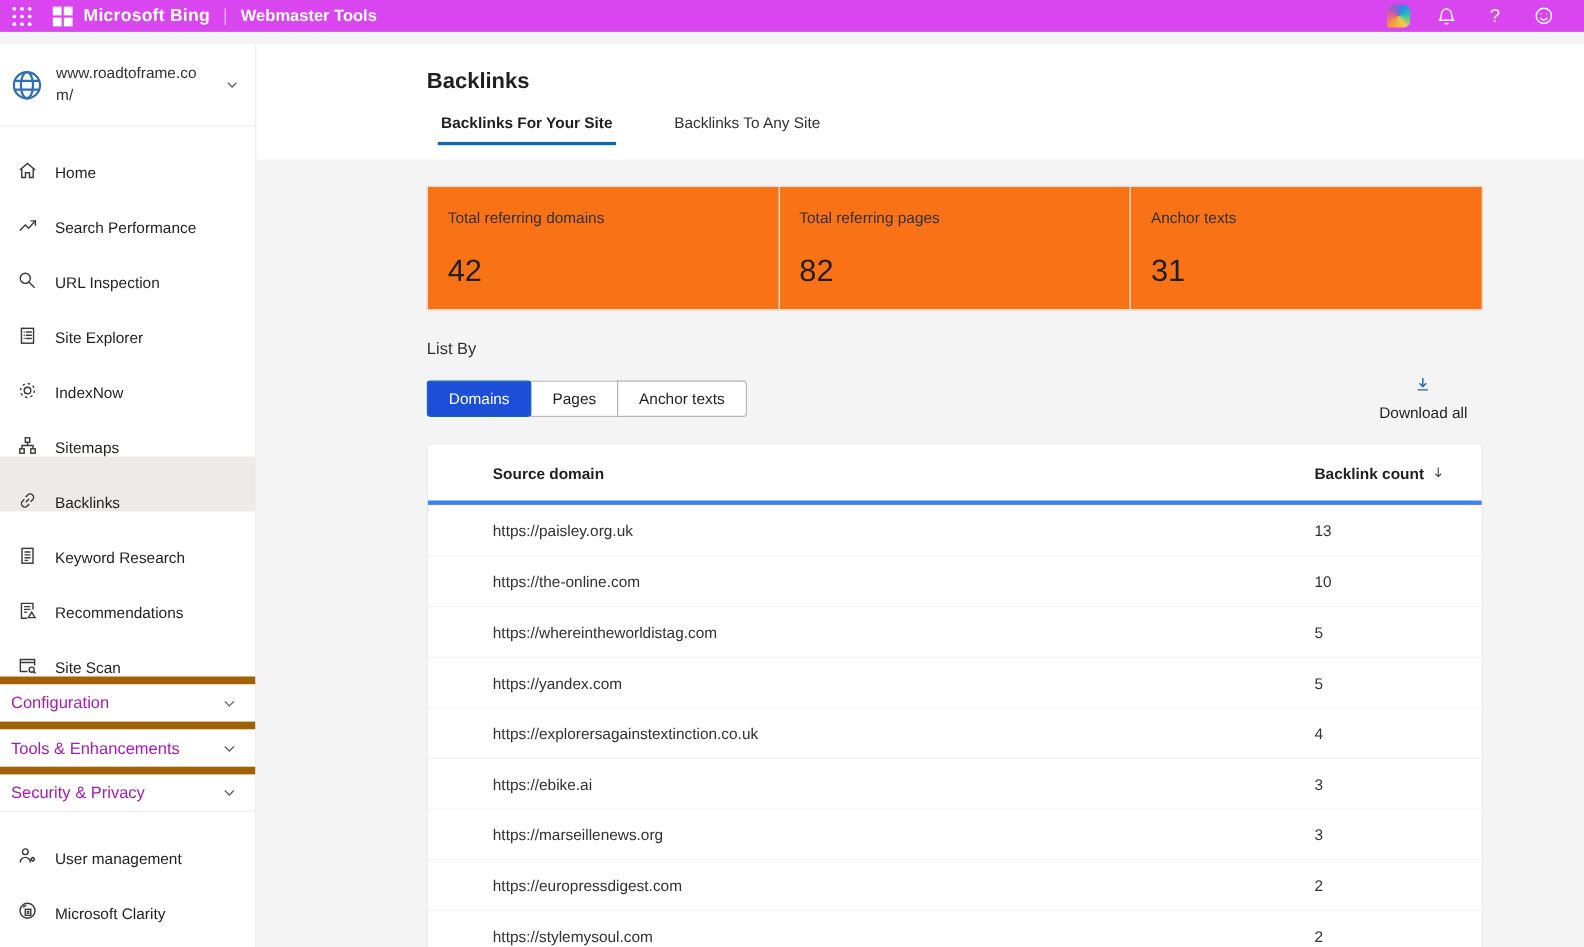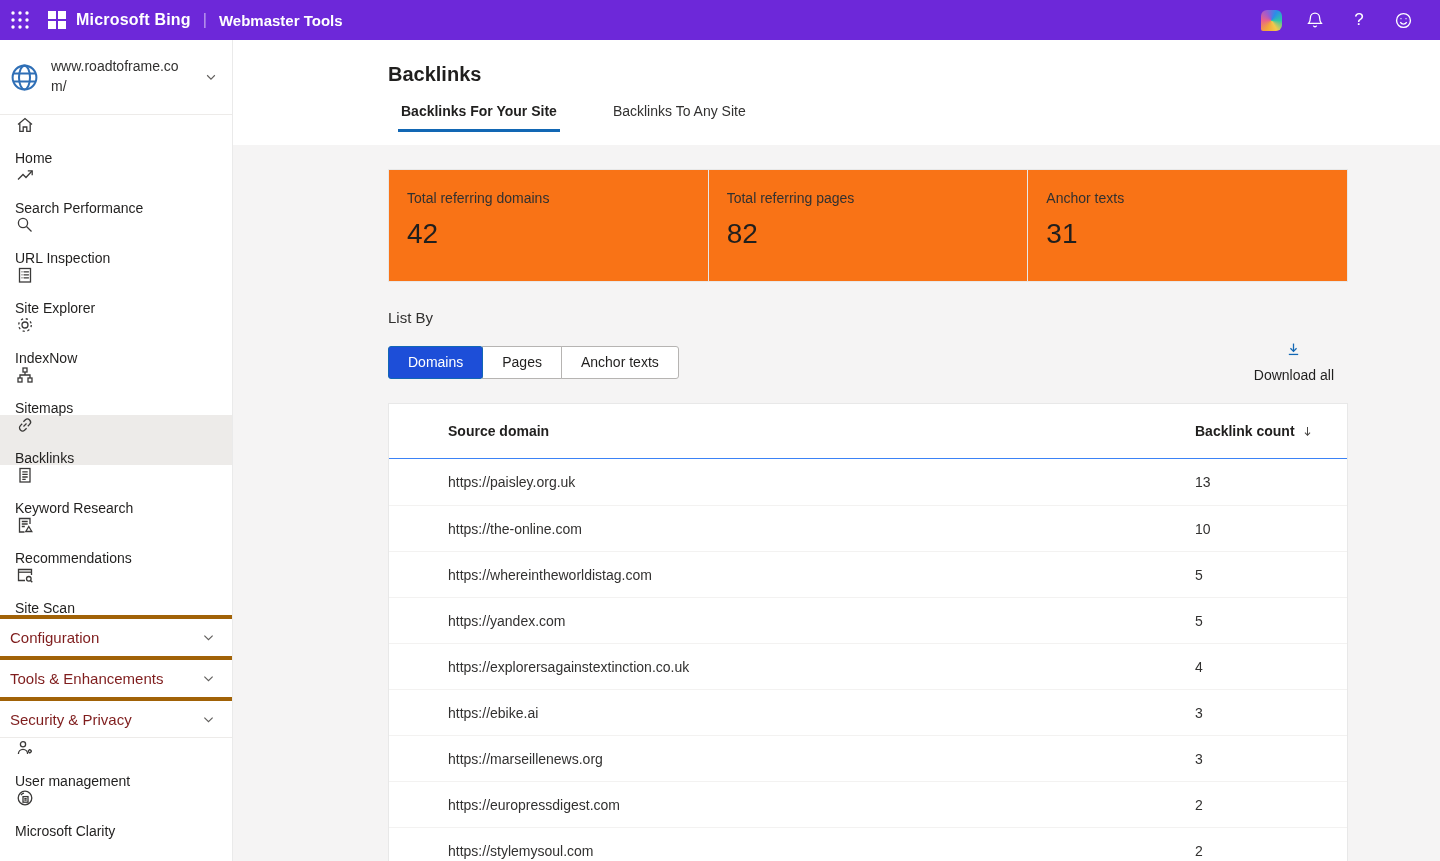--- a/index.html
+++ b/index.html
@@ -1,74 +1,74 @@
 <!DOCTYPE html>
 <html><head>
 <meta charset="utf-8">
 <style>
   * { box-sizing: border-box; margin: 0; padding: 0; }
   html, body { width: 1440px; height: 861px; overflow: hidden; }
   body { font-family: "Liberation Sans", sans-serif; background: #f5f4f4; color: #201f1e; }
   svg { display: block; }
 
   
-  .topbar { position: fixed; top: 0; left: 0; right: 0; height: 40px; background: #6d28d9; display: flex; align-items: center; color: #fff; z-index: 30; }
+  .topbar { position: fixed; top: 0; left: 0; right: 0; height: 29px; background: #d946ef; display: flex; align-items: center; color: #fff; z-index: 30; }
   .waffle { width: 40px; height: 40px; display: flex; align-items: center; justify-content: center; cursor: pointer; }
   .brand-link { display: flex; align-items: center; margin-left: 8px; cursor: pointer; }
   .ms-logo { display: grid; grid-template-columns: 8px 8px; grid-template-rows: 8px 8px; gap: 2px; margin-right: 10px; }
   .ms-logo span { background: #fff; }
   .brand-name { font-size: 16px; font-weight: 700; letter-spacing: .2px; }
   .brand-sep { margin: 0 12px; color: rgba(255,255,255,.55); font-weight: 300; font-size: 16px; }
   .product-name { font-size: 15px; font-weight: 700; }
   .topbar-right { margin-left: auto; display: flex; align-items: center; gap: 14px; padding-right: 22px; }
   .top-icon { width: 30px; height: 30px; display: flex; align-items: center; justify-content: center; cursor: pointer; }
   .copilot-badge { width: 21px; height: 21px; border-radius: 6px 6px 6px 2px; background: conic-gradient(from 210deg at 50% 50%, #f2a63b, #e8618c, #9b5bd2, #2a8de9, #30c5a8, #f2c94c, #f2a63b); }
   .help-glyph { font-size: 17px; font-weight: 400; color: #fff; }
 
   
   .sidebar { position: fixed; top: 40px; left: 0; bottom: 0; width: 233px; background: #fff; border-right: 1px solid #eaeaea; z-index: 20; }
   .site-selector { display: flex; align-items: center; gap: 12px; padding: 12px 14px 12px 10px; min-height: 75px; border-bottom: 1px solid #edebe9; cursor: pointer; }
   .site-url { font-size: 14px; color: #323130; line-height: 1.4; width: 140px; word-break: break-all; }
   .site-chevron { margin-left: auto; color: #605e5c; }
-  .nav-item { height: 50px; display: flex; align-items: flex-start; gap: 15px; padding-left: 15px; font-size: 14px; color: #201f1e; cursor: pointer; flex-direction: column; }
+  .nav-item { height: 50px; display: flex; align-items: flex-end; gap: 15px; padding-left: 15px; font-size: 14px; color: #201f1e; cursor: pointer; }
   .nav-item .nicon { width: 20px; height: 20px; color: #3b3a39; flex: 0 0 20px; }
   .nav-item.selected { background: #edebe9; }
-  .section-item { height: 41px; display: flex; align-items: center; justify-content: space-between; padding: 0 16px 0 10px; font-size: 15px; color: #7f1d1d; border-top: 4px solid #a16207; cursor: pointer; }
+  .section-item { height: 41px; display: flex; align-items: center; justify-content: space-between; padding: 0 16px 0 10px; font-size: 15px; color: #a21caf; border-top: 7px solid #a16207; cursor: pointer; }
   .section-item.last { border-bottom: 1px solid #edebe9; }
   .section-item .chev { color: #605e5c; }
 
   
   .main { position: fixed; top: 40px; left: 233px; right: 0; bottom: 0; background: #f5f4f4; }
   .main-header { background: #fff; height: 105px; padding-left: 155px; }
   .page-title { padding-top: 23px; font-size: 20px; font-weight: 600; color: #201f1e; }
   .tabs { display: flex; gap: 50px; margin-top: 17px; margin-left: 10px; }
   .tab { font-size: 14px; color: #323130; padding: 0 3px 10px 3px; cursor: pointer; border-bottom: 3px solid transparent; }
   .tab.active { font-weight: 700; color: #201f1e; border-bottom-color: #1267b4; }
 
   .content { padding: 24px 92px 0 155px; }
 
   .stats-row { display: flex; }
   .stat-card { flex: 1; background: #f97316; border: 1px solid #e8e8e8; height: 113px; padding: 20px 18px; }
   .stat-card + .stat-card { margin-left: -1px; }
   .stat-label { font-size: 14px; color: #323130; }
-  .stat-value { font-size: 28px; color: #201f1e; margin-top: 12px; }
+  .stat-value { font-size: 28px; color: #201f1e; margin-top: 24px; }
 
   .list-by-label { margin-top: 27px; font-size: 15px; color: #323130; }
   .controls-row { display: flex; align-items: center; margin-top: 15px; }
   .segmented { display: flex; }
   .seg { height: 33px; padding: 0 19px; display: flex; align-items: center; font-size: 14px; background: #fff; border: 1px solid #b6b4b2; color: #201f1e; cursor: pointer; }
   .seg + .seg { margin-left: -1px; }
   .seg.first { border-radius: 3px 0 0 3px; }
   .seg.last { border-radius: 0 3px 3px 0; }
   .seg.active { background: #1d4ed8; border-color: #1267b4; color: #fff; position: relative; z-index: 1; border-radius: 3px; }
   .download-btn { margin-left: auto; display: flex; align-items: center; gap: 9px; font-size: 14px; color: #201f1e; cursor: pointer; padding-right: 14px; flex-direction: column; }
   .download-btn .dlicon { color: #1267b4; }
 
   .table-panel { margin-top: 20px; background: #fff; border: 1px solid #e8e8e8; }
-  .thead { display: grid; grid-template-columns: 1fr 152px; height: 55px; align-items: center; font-size: 14px; font-weight: 700; color: #201f1e; border-bottom: 1px solid #3b82f6; }
+  .thead { display: grid; grid-template-columns: 1fr 152px; height: 55px; align-items: center; font-size: 14px; font-weight: 700; color: #201f1e; border-bottom: 4px solid #3b82f6; }
   .th-domain { padding-left: 59px; }
   .th-count { display: flex; align-items: center; gap: 5px; cursor: pointer; }
   .th-count .sorticon { color: #484644; }
   .trow { display: grid; grid-template-columns: 1fr 152px; height: 46px; align-items: center; font-size: 14px; color: #323130; cursor: pointer; }
   .trow + .trow { border-top: 1px solid #f3f2f1; }
   .td-domain { padding-left: 59px; }
 </style>
 </head>
 <body>
 

